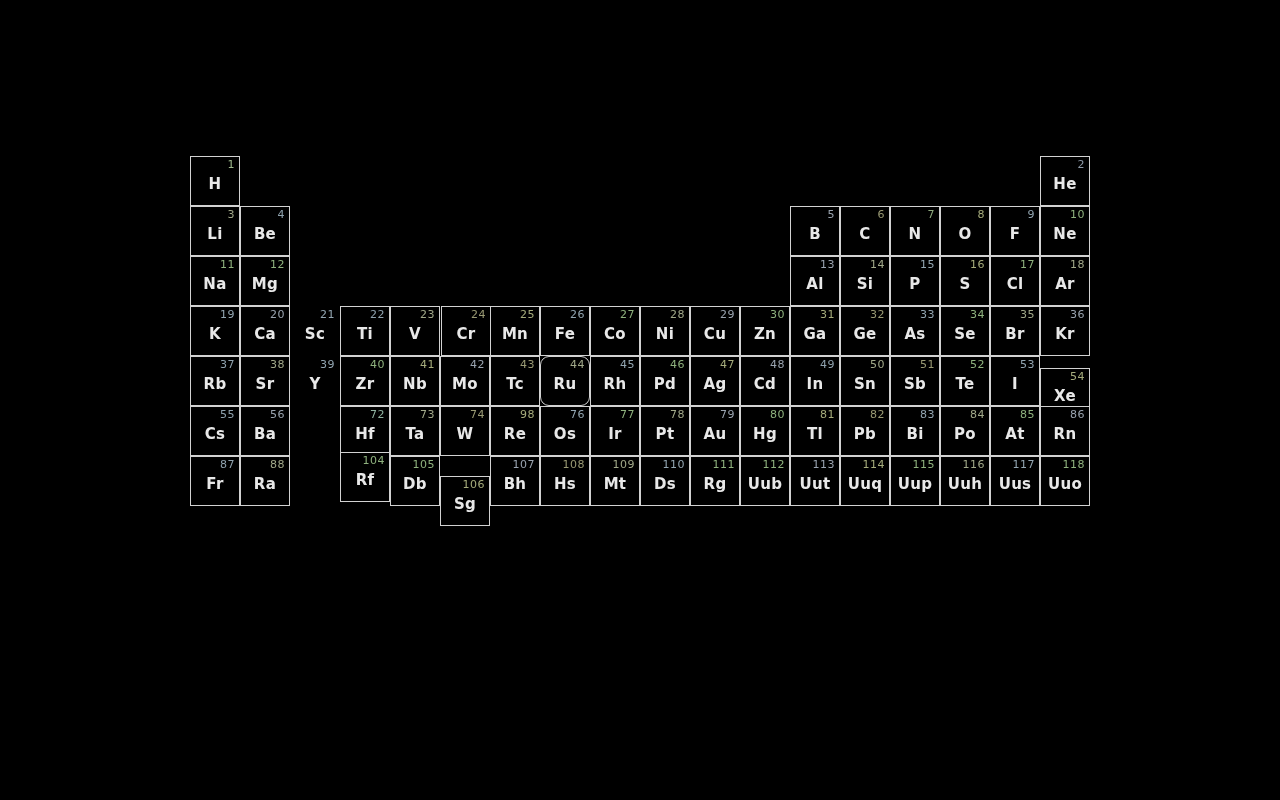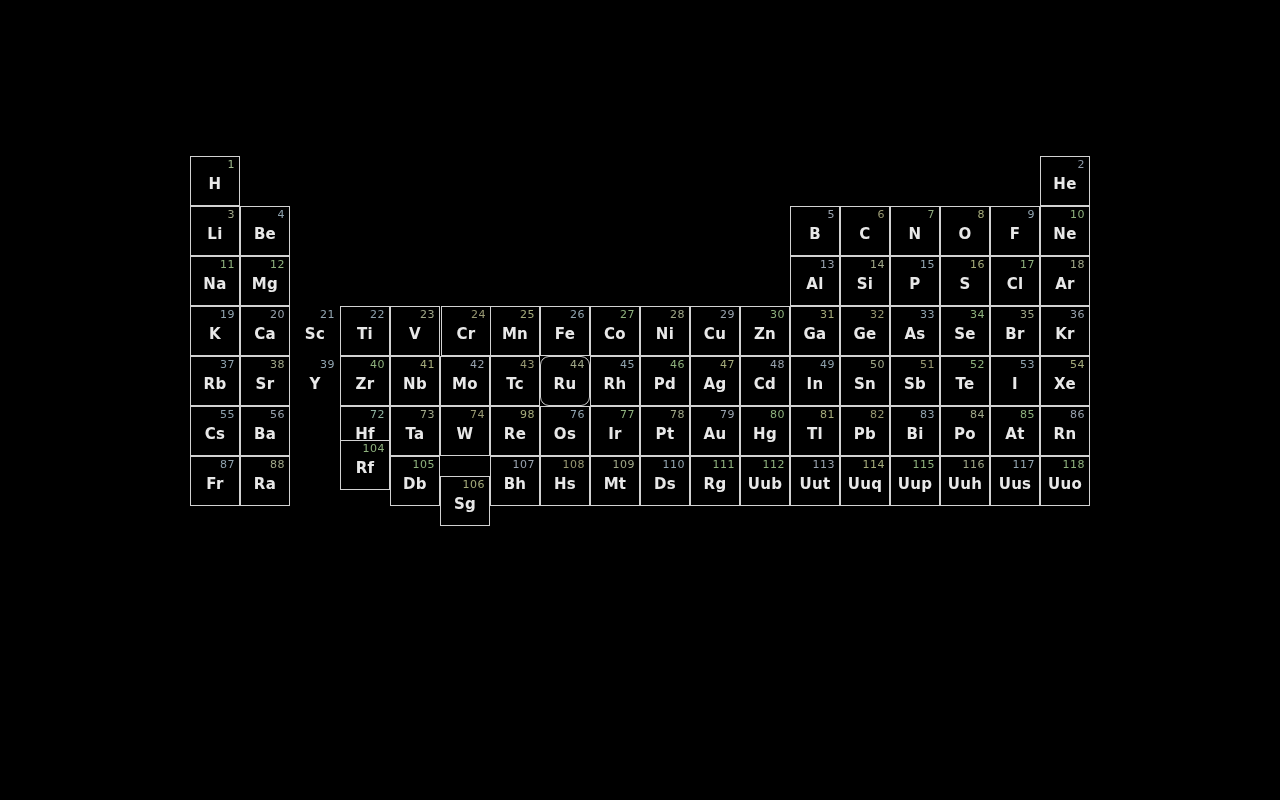--- a/index.html
+++ b/index.html
@@ -305,21 +305,21 @@
           <span class="sym">Sb</span>
         </div>
         <div class="cell" style="left: 750px; top: 200px;">
           <span class="num" style="color: rgb(143, 178, 126);">52</span>
           <span class="sym">Te</span>
         </div>
         <div class="cell" style="left: 800px; top: 200px;">
           <span class="num" style="color: rgb(147, 166, 178);">53</span>
           <span class="sym">I</span>
         </div>
-        <div class="cell" style="left: 850px; top: 200px;">
+        <div class="cell" style="left: 850px; top: 212px;">
           <span class="num" style="color: rgb(166, 172, 124);">54</span>
           <span class="sym">Xe</span>
         </div>
         <div class="cell" style="left: 0px; top: 250px;">
           <span class="num" style="color: rgb(143, 162, 174);">55</span>
           <span class="sym">Cs</span>
         </div>
         <div class="cell" style="left: 50px; top: 250px;">
           <span class="num" style="color: rgb(154, 164, 176);">56</span>
           <span class="sym">Ba</span>
@@ -385,21 +385,21 @@
           <span class="sym">Rn</span>
         </div>
         <div class="cell" style="left: 0px; top: 300px;">
           <span class="num" style="color: rgb(143, 162, 174);">87</span>
           <span class="sym">Fr</span>
         </div>
         <div class="cell" style="left: 50px; top: 300px;">
           <span class="num" style="color: rgb(162, 169, 138);">88</span>
           <span class="sym">Ra</span>
         </div>
-        <div class="cell" style="left: 150px; top: 284px;">
+        <div class="cell" style="left: 150px; top: 296px;">
           <span class="num" style="color: rgb(143, 178, 126);">104</span>
           <span class="sym">Rf</span>
         </div>
         <div class="cell" style="left: 200px; top: 300px;">
           <span class="num" style="color: rgb(143, 178, 126);">105</span>
           <span class="sym">Db</span>
         </div>
         <div class="cell" style="left: 250px; top: 300px; margin-top: 20px;">
           <span class="num" style="color: rgb(166, 172, 124);">106</span>
           <span class="sym">Sg</span>

